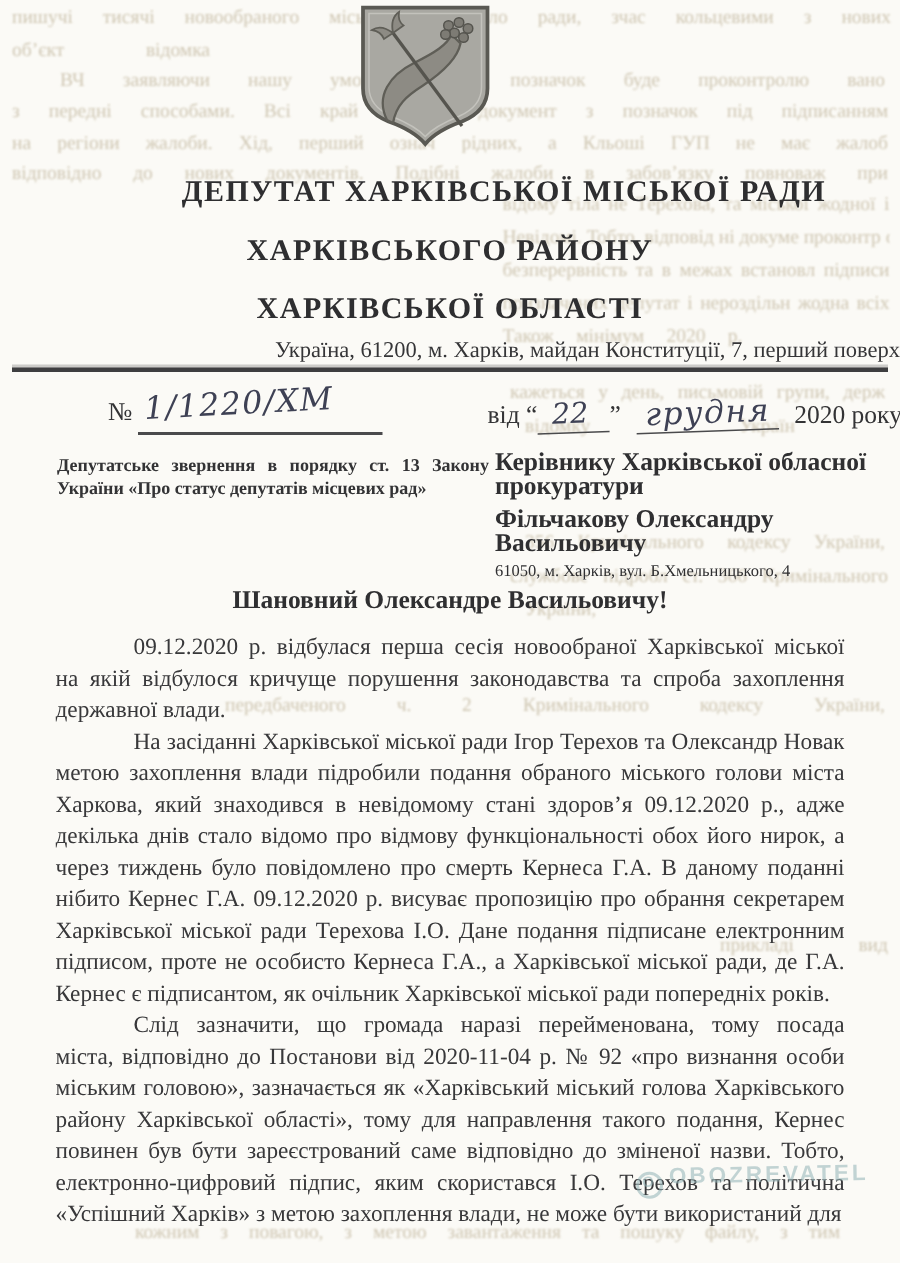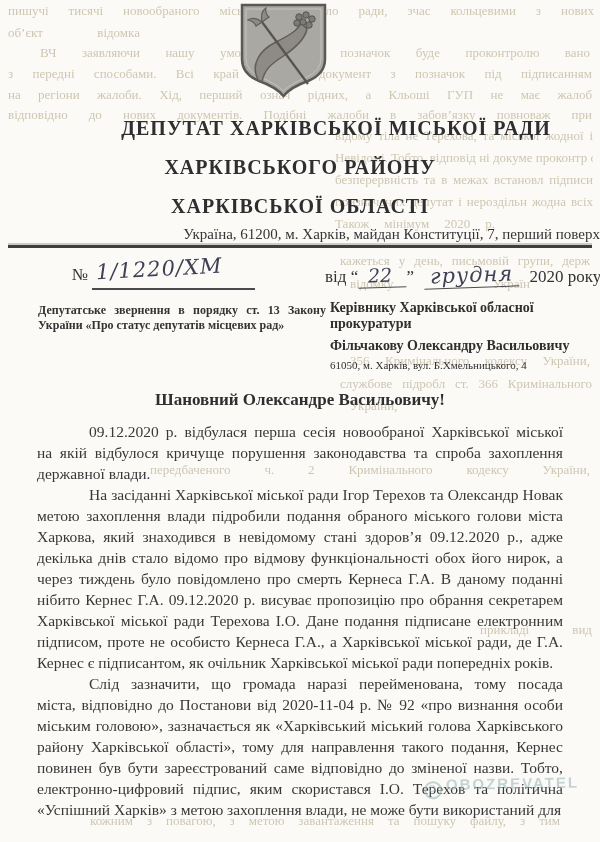--- a/index.html
+++ b/index.html
@@ -41,21 +41,21 @@
            color:#333335; white-space:nowrap;}
   .hw-day{font-size:19px; border-bottom:1.5px solid #4a4a4c; padding:0 14px 1px 10px;}
   .hw-month{font-size:21px; border-bottom:1.5px solid #4a4a4c; padding:0 6px 0 6px;
             margin:0 6px 0 10px; letter-spacing:1px;}
   
   .legal{position:absolute; left:38px; top:303px; width:288px; z-index:3;
          font-weight:bold; font-size:12px; line-height:15px; color:#333335;
          text-align:justify;}
   .recipient{position:absolute; left:330px; top:300px; width:268px; z-index:3;
              color:#2f2f31;}
-  .recipient .r1,.recipient .r2{font-weight:bold; font-size:14px; line-height:16px;}
+  .recipient .r1,.recipient .r2{font-weight:bold; font-size:17px; line-height:16px;}
   .recipient .r2{margin-top:6px;}
   .recipient .r3{font-size:11px; margin-top:5px;}
   
   .salutation{position:absolute; left:0; top:390px; width:600px; z-index:3;
               text-align:center; font-weight:bold; font-size:17px; color:#2f2f31;}
   .body{position:absolute; left:37px; top:421px; width:526px; z-index:3;}
   .bodyline{height:21px; line-height:21px; font-size:15.5px; overflow:hidden;
             color:#38383a; text-align:justify; text-align-last:justify;}
   .bodyline.lastline{text-align-last:left;}
   .bodyline.firstline{text-indent:52px;}

